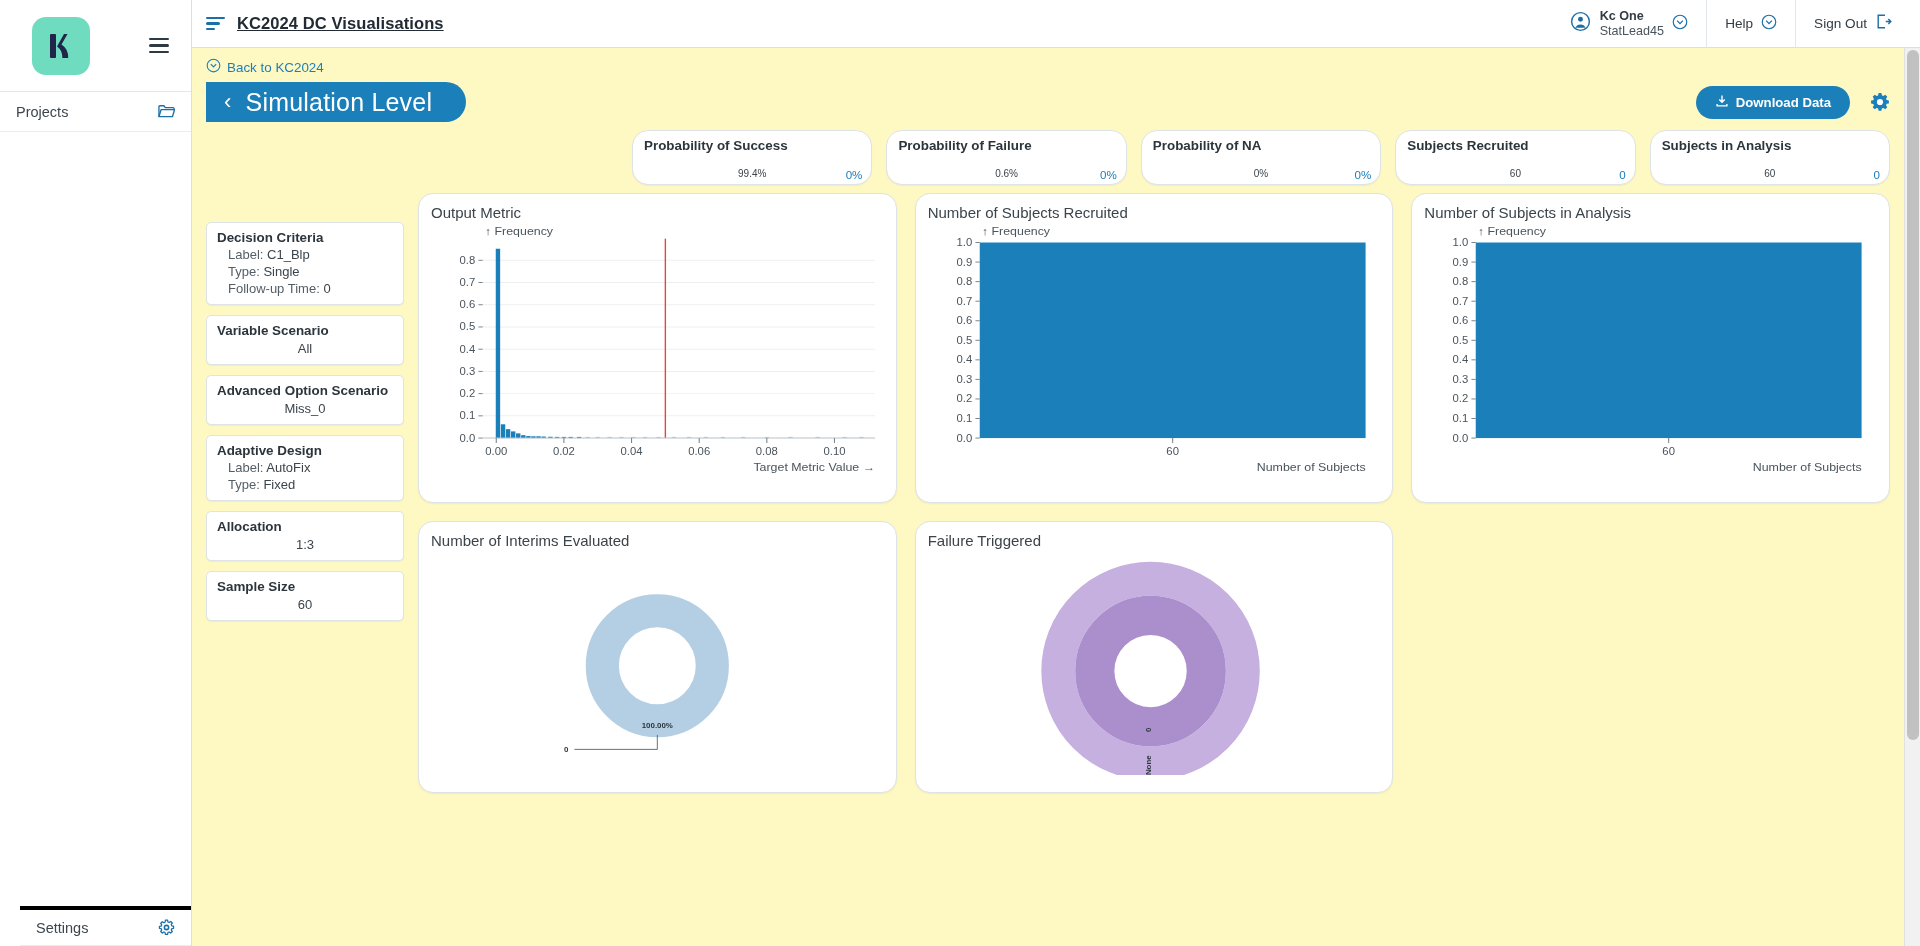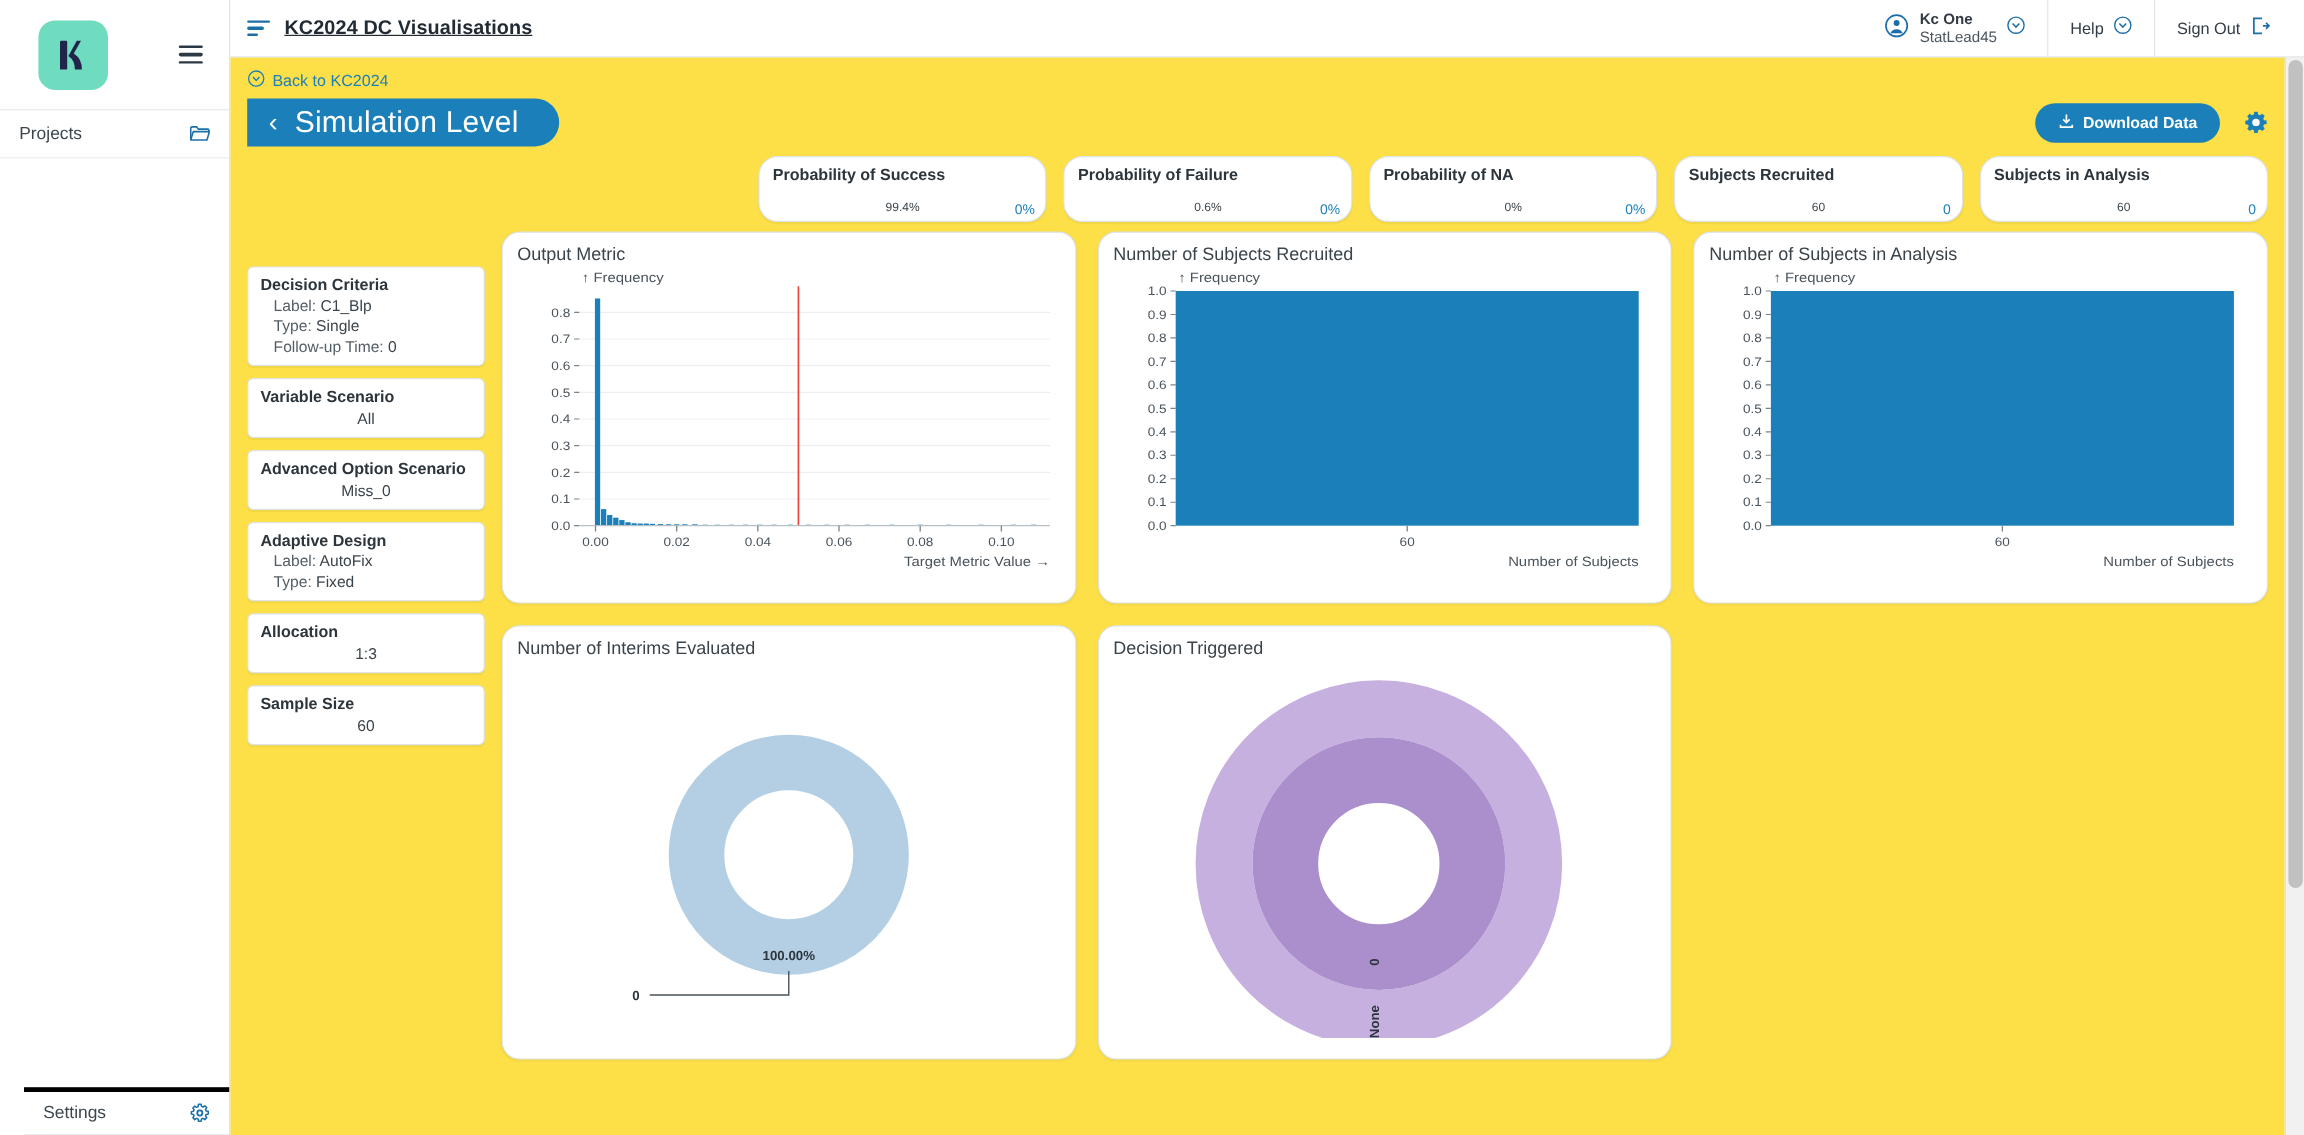--- a/index.html
+++ b/index.html
@@ -54,21 +54,21 @@
   .top-right { margin-left: auto; display: flex; align-items: center; height: 48px; }
   .tr-cell { display: flex; align-items: center; height: 48px; padding: 0 18px; cursor: pointer; }
   .tr-cell + .tr-cell { border-left: 1px solid #e1e7ea; }
   .user-names { display: flex; flex-direction: column; line-height: 1.18; margin: 0 8px 0 9px; }
   .user-l1 { font-size: 12.6px; font-weight: bold; color: #333c44; }
   .user-l2 { font-size: 12.6px; color: #4a545c; }
   .tr-label { font-size: 13.6px; color: #333c44; margin-right: 8px; }
 
   
   .content-wrap { flex:1 1 auto; display:flex; min-height:0; }
-  .content { flex: 1 1 auto; background: #fde047; min-width: 0; position: relative; overflow: hidden; }
+  .content { flex: 1 1 auto; background: #fef9c3; min-width: 0; position: relative; overflow: hidden; }
 
   .backlink { display: flex; align-items: center; gap: 6px; padding: 10px 0 4px 14px; font-size: 13.4px; color: #1b7fba; cursor: pointer;}
 
   .level-bar { display: flex; align-items: center; padding: 0 14px 0 0; height: 44px; }
   .level-pill {
     background: #1b7fba; color: #fff; height: 40px; display: flex; align-items: center;
     border-radius: 0 22px 22px 0; padding: 0 34px 0 18px; margin-left: 14px;
     font-size: 25px; font-weight: normal; gap: 14px; cursor: pointer; letter-spacing: .2px;
   }
   .level-pill .chev { font-size: 22px; line-height: 1; }
@@ -106,21 +106,21 @@
   .info-kv b { font-weight: normal; color: #545e66; }
   .info-solo { text-align: center; font-size: 13px; color: #3b444b; margin-top: 3px; }
 
   .chart-row { display: flex; gap: 18px; margin-bottom: 18px; }
   .chart-card {
     background: #fff; border: 1px solid #dde3e7; border-radius: 15px;
     flex: 1 1 0; min-width: 0; box-shadow: 0 1px 2px rgba(0,0,0,.06);
     padding: 10px 12px 8px 12px; position: relative;
   }
   .chart-row.r1 .chart-card { height: 310px; }
-  .chart-row.r2 .chart-card { height: 362px; }
+  .chart-row.r2 .chart-card { height: 272px; }
   .chart-row.r2 { width: calc(66.66% - 6px); }
   .chart-title { font-size: 15px; color: #3b444b; }
   .plot { position: relative; width: 100%; height: calc(100% - 26px); }
   .plot svg { display: block; width: 100%; height: 100%; }
 
   .ax-txt { font-size: 10.5px; fill: #4a545c; font-family: "Liberation Sans", sans-serif; }
   .ax-name { font-size: 11.5px; fill: #4a545c; font-family: "Liberation Sans", sans-serif; }
   .pie-lbl { font-size: 10.5px; fill: #2c353c; font-family: "Liberation Sans", sans-serif; font-weight: bold;}
 
   
@@ -502,21 +502,21 @@
               <div class="plot">
                     <svg id="svg-pie1" viewBox="0 0 420 300">
                       <circle cx="210" cy="155" r="73" fill="none" stroke="#b4cfe3" stroke-width="44"></circle>
                       <text x="210" y="238" class="pie-lbl" text-anchor="middle">100.00%</text>
                       <path d="M210 247 L210 266 L100 266" fill="none" stroke="#4a545c" stroke-width="1.1"></path>
                       <text x="92" y="270" class="pie-lbl" text-anchor="end">0</text>
                     </svg>
                   </div>
             </div>
             <div class="chart-card">
-              <div class="chart-title">Decision Triggered</div>
+              <div class="chart-title">Failure Triggered</div>
               <div class="plot">
                     <svg id="svg-pie2" viewBox="0 0 420 300">
                       <circle cx="205" cy="162" r="122.5" fill="none" stroke="#c6b0df" stroke-width="45"></circle>
                       <circle cx="205" cy="162" r="74" fill="none" stroke="#ab8fcd" stroke-width="52"></circle>
                       <text x="205" y="240" class="pie-lbl" text-anchor="middle" transform="rotate(-90 205 240)">0</text>
                       <text x="205" y="287" class="pie-lbl" text-anchor="middle" transform="rotate(-90 205 287)">None</text>
                     </svg>
                   </div>
             </div>
           </div>

